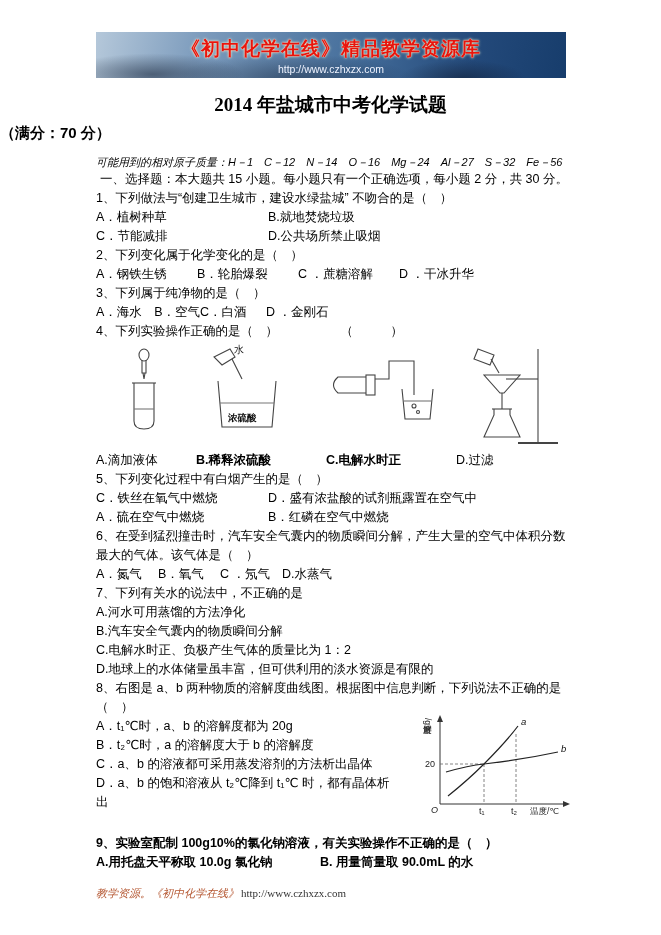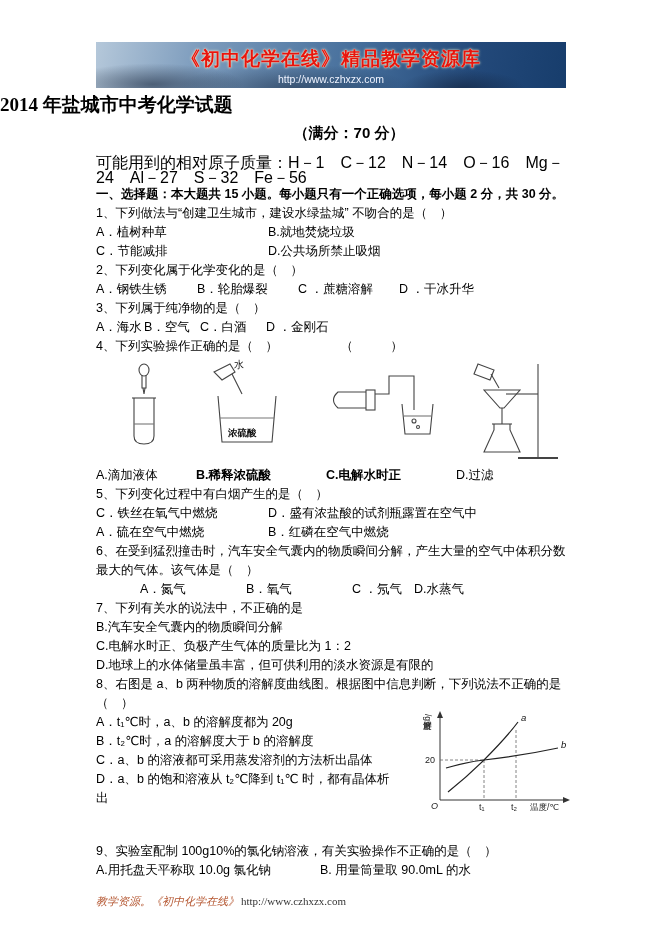--- a/index.html
+++ b/index.html
@@ -4,64 +4,64 @@
 <style>
   html,body{margin:0;padding:0;}
   body{
     width:661px;height:935px;background:#ffffff;color:#000;
     font-family:"Liberation Sans","DejaVu Sans",sans-serif;
   }
   .page{position:relative;width:661px;height:935px;overflow:hidden;background:#fff;}
 
   
   .banner{
-    position:absolute;left:96px;top:42px;width:470px;height:46px;
+    position:absolute;left:96px;top:32px;width:470px;height:46px;
     background:
       radial-gradient(130px 30px at 12% 92%, rgba(20,32,52,.55), transparent 70%),
       radial-gradient(170px 34px at 42% 100%, rgba(18,30,50,.45), transparent 70%),
       radial-gradient(90px 26px at 78% 100%, rgba(15,26,46,.5), transparent 70%),
       linear-gradient(100deg,#b5c8da 0%,#7d9cbd 22%,#456e9b 55%,#23497a 80%,#173d6c 100%);
     display:flex;flex-direction:column;align-items:center;justify-content:center;
   }
   .banner-title{
     font-size:19px;font-weight:bold;color:#e8150d;letter-spacing:1px;
     text-shadow:0 0 3px rgba(255,255,210,.95),0 0 1px #fff;
     font-family:"Liberation Serif","DejaVu Serif",serif;
   }
   .banner-url{font-size:10.5px;color:#eef3ff;margin-top:1px;}
 
   h1{
-    margin:92px 0 0 0;font-size:19px;font-weight:bold;
+    margin:92px 0 0 0;text-align:center;font-size:19px;font-weight:bold;
     font-family:"Liberation Serif","DejaVu Serif",serif;
   }
-  h2{margin:6px 0 12px 0;text-align:center;font-size:15px;font-weight:bold;padding-left:37px;}
+  h2{margin:6px 0 12px 0;text-align:left;font-size:15px;font-weight:bold;}
 
   .content{margin:12px 0 0 96px;width:472px;font-size:12.5px;line-height:19px;}
   .content p{margin:0;}
-  .atomic{font-size:16px;line-height:15px;}
-  .section{font-weight:bold;}
+  .atomic{font-size:11px;line-height:15px;font-style:italic;}
+  .section{font-weight:normal;text-align:right;}
 
   .opt{display:inline-block;vertical-align:top;}
   .w172{width:172px;}
   .w101{width:101px;}
-  .w48{width:48px;} .w56{width:56px;} .w66{width:66px;}
-  .w62{width:62px;margin-left:44px;}
+  .w48{width:48px;} .w56{width:56px;text-align:right;} .w66{width:66px;}
+  .w62{width:62px;}
   .w100{width:100px;} .w130{width:130px;font-weight:bold;}
   .w224{width:224px;}
 
   .fig4{width:470px;height:108px;margin-top:2px;}
   .fig4 svg{width:470px;height:108px;}
 
   .q8-body{position:relative;padding-right:172px;min-height:128px;}
   .chart{
     position:absolute;top:12px;right:-8px;width:158px;height:112px;
     background:#fff;
   }
 
-  .q9{margin-top:20px;}
+  .q9{margin-top:8px;font-weight:bold;}
 
   .footer{
     margin:14px 0 0 96px;width:470px;font-size:11px;line-height:15px;
     color:#b4552f;font-style:italic;
     font-family:"Liberation Serif","DejaVu Serif",serif;
   }
   .footer-url{color:#333;font-style:normal;margin-left:2px;}
 </style>
 </head>
 <body>
@@ -154,20 +154,21 @@
       <p><span class="opt w172">A．硫在空气中燃烧</span><span class="opt">B．红磷在空气中燃烧</span></p>
     </div>
 
     <div>
       <p>6、在受到猛烈撞击时，汽车安全气囊内的物质瞬间分解，产生大量的空气中体积分数最大的气体。该气体是（　）</p>
       <p><span class="opt w62">A．氮气</span><span class="opt w62">B．氧气</span><span class="opt w62">C ．氖气</span><span class="opt">D.水蒸气</span></p>
     </div>
 
     <div>
       <p>7、下列有关水的说法中，不正确的是</p>
+      <p>A.河水可用蒸馏的方法净化</p>
       <p>B.汽车安全气囊内的物质瞬间分解</p>
       <p>C.电解水时正、负极产生气体的质量比为 1：2</p>
       <p>D.地球上的水体储量虽丰富，但可供利用的淡水资源是有限的</p>
     </div>
 
     <div>
       <p>8、右图是 a、b 两种物质的溶解度曲线图。根据图中信息判断，下列说法不正确的是</p>
       <div class="q8-body">
         <p>（　）</p>
         <p>A．t₁℃时，a、b 的溶解度都为 20g</p>

